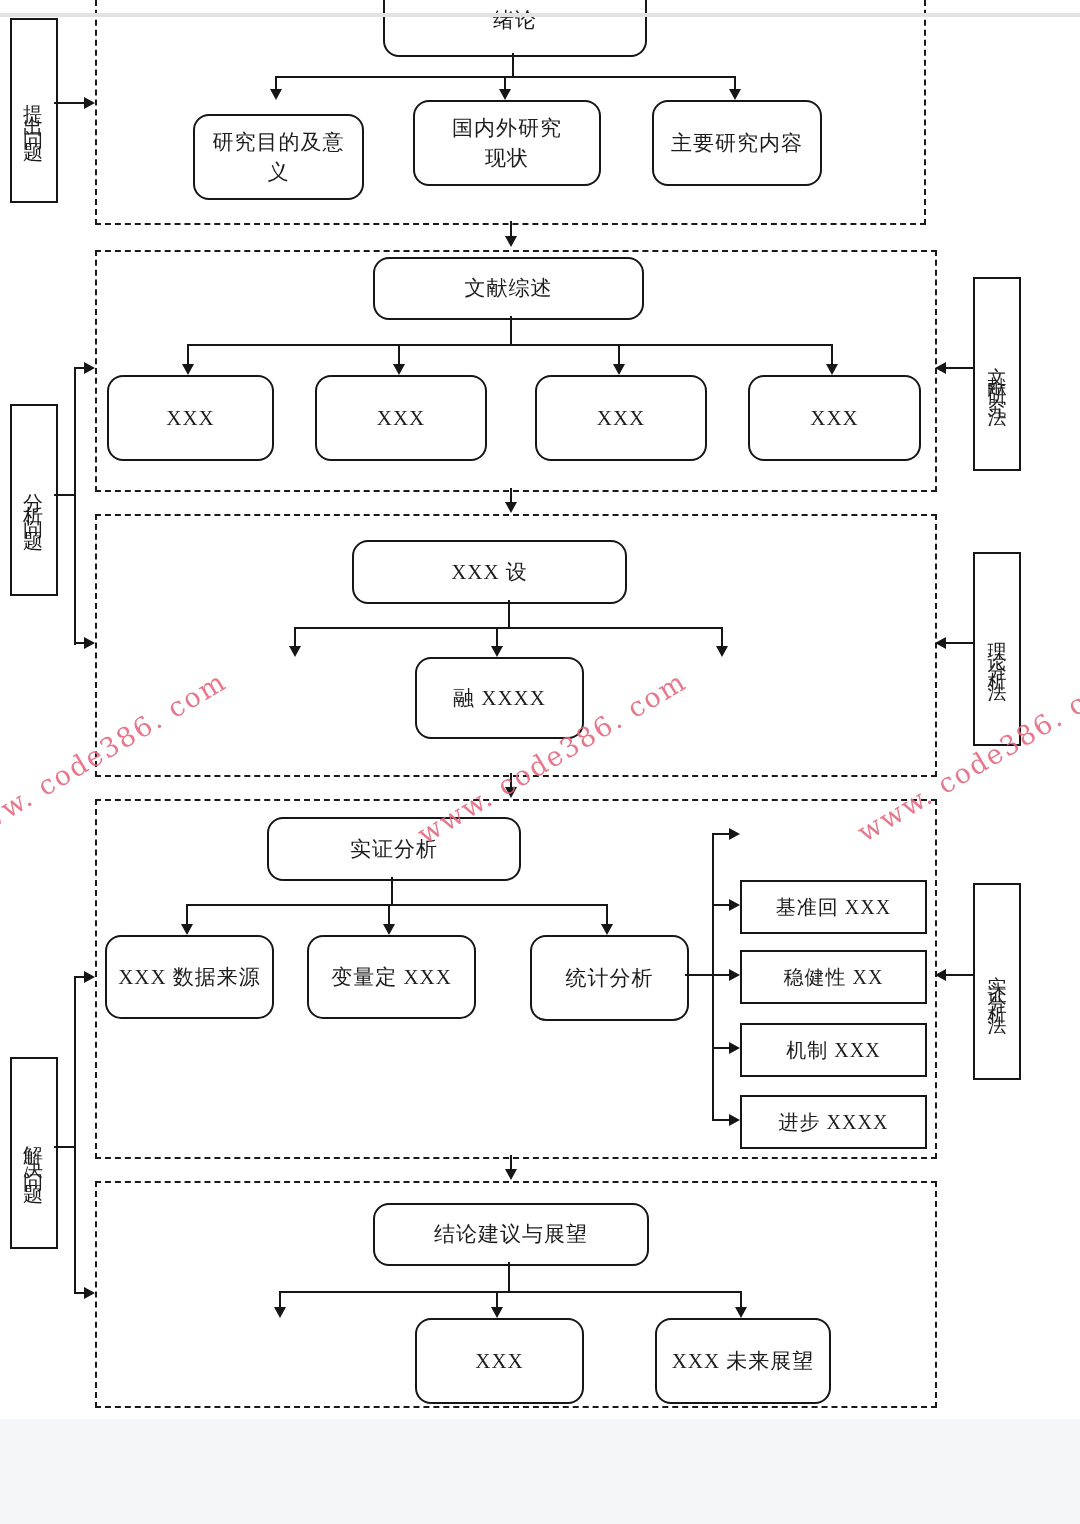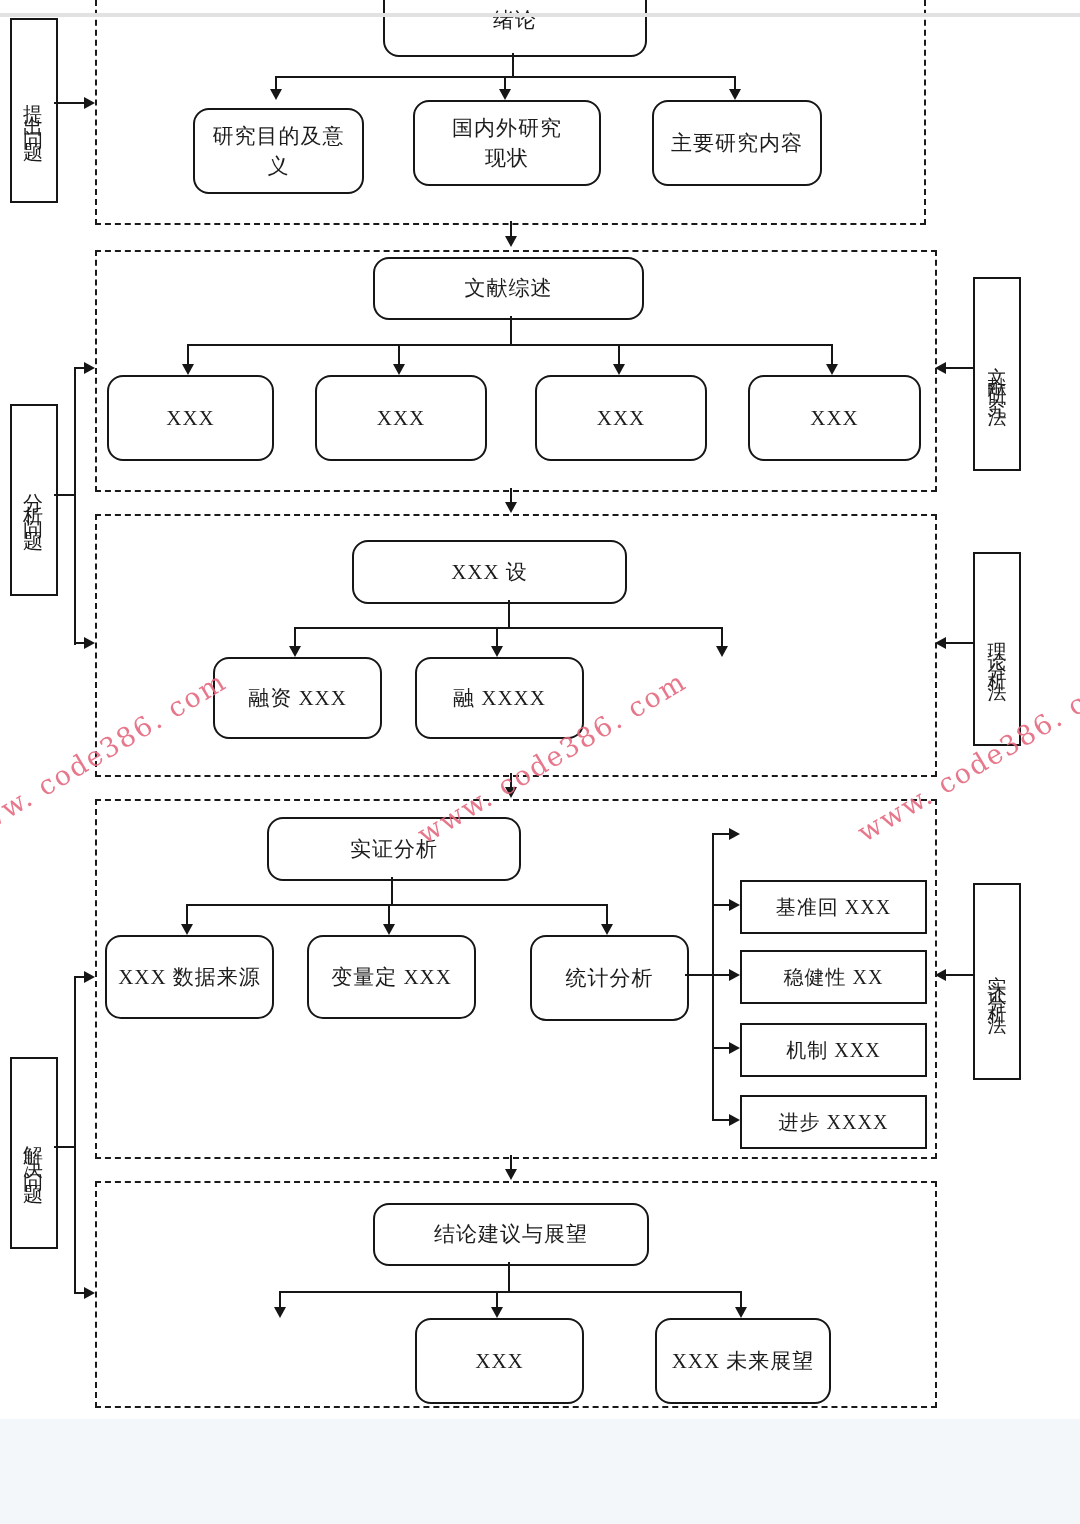--- a/index.html
+++ b/index.html
@@ -50,34 +50,33 @@
 
   <div class="vlabel" style="left:10px;top:18px;width:44px;height:175px">提出问题</div>
   <div class="vlabel" style="left:10px;top:404px;width:44px;height:182px">分析问题</div>
   <div class="vlabel" style="left:10px;top:1057px;width:44px;height:182px">解决问题</div>
 
   <div class="vlabel r5" style="left:973px;top:277px;width:44px;height:184px">文献研究法</div>
   <div class="vlabel r5" style="left:973px;top:552px;width:44px;height:184px">理论分析法</div>
   <div class="vlabel r5" style="left:973px;top:883px;width:44px;height:187px">实证分析法</div>
 
   <div class="node" style="left:383px;top:-16px;width:260px;height:69px">绪论</div>
-  <div class="node" style="left:193px;top:108px;width:167px;height:82px">研究目的及意
+  <div class="node" style="left:193px;top:114px;width:167px;height:82px">研究目的及意
 义</div>
   <div class="node" style="left:413px;top:100px;width:184px;height:82px">国内外研究
 现状</div>
   <div class="node" style="left:652px;top:100px;width:166px;height:82px">主要研究内容</div>
 
   <div class="node" style="left:373px;top:257px;width:267px;height:59px">文献综述</div>
   <div class="node" style="left:107px;top:375px;width:163px;height:82px">XXX</div>
   <div class="node" style="left:315px;top:375px;width:168px;height:82px">XXX</div>
   <div class="node" style="left:535px;top:375px;width:168px;height:82px">XXX</div>
   <div class="node" style="left:748px;top:375px;width:169px;height:82px">XXX</div>
 
   <div class="node" style="left:352px;top:540px;width:271px;height:60px">XXX 设</div>
-  <div class="node" style="left:213px;top:657px;width:165px;height:78px">融资 XXX</div>
   <div class="node" style="left:415px;top:657px;width:165px;height:78px">融 XXXX</div>
 
   <div class="node" style="left:267px;top:817px;width:250px;height:60px">实证分析</div>
   <div class="node" style="left:105px;top:935px;width:165px;height:80px">XXX 数据来源</div>
   <div class="node" style="left:307px;top:935px;width:165px;height:80px">变量定 XXX</div>
   <div class="node" style="left:530px;top:935px;width:155px;height:82px">统计分析</div>
   <div class="node rect" style="left:740px;top:880px;width:183px;height:50px">基准回 XXX</div>
   <div class="node rect" style="left:740px;top:950px;width:183px;height:50px">稳健性 XX</div>
   <div class="node rect" style="left:740px;top:1023px;width:183px;height:50px">机制 XXX</div>
   <div class="node rect" style="left:740px;top:1095px;width:183px;height:50px">进步 XXXX</div>

